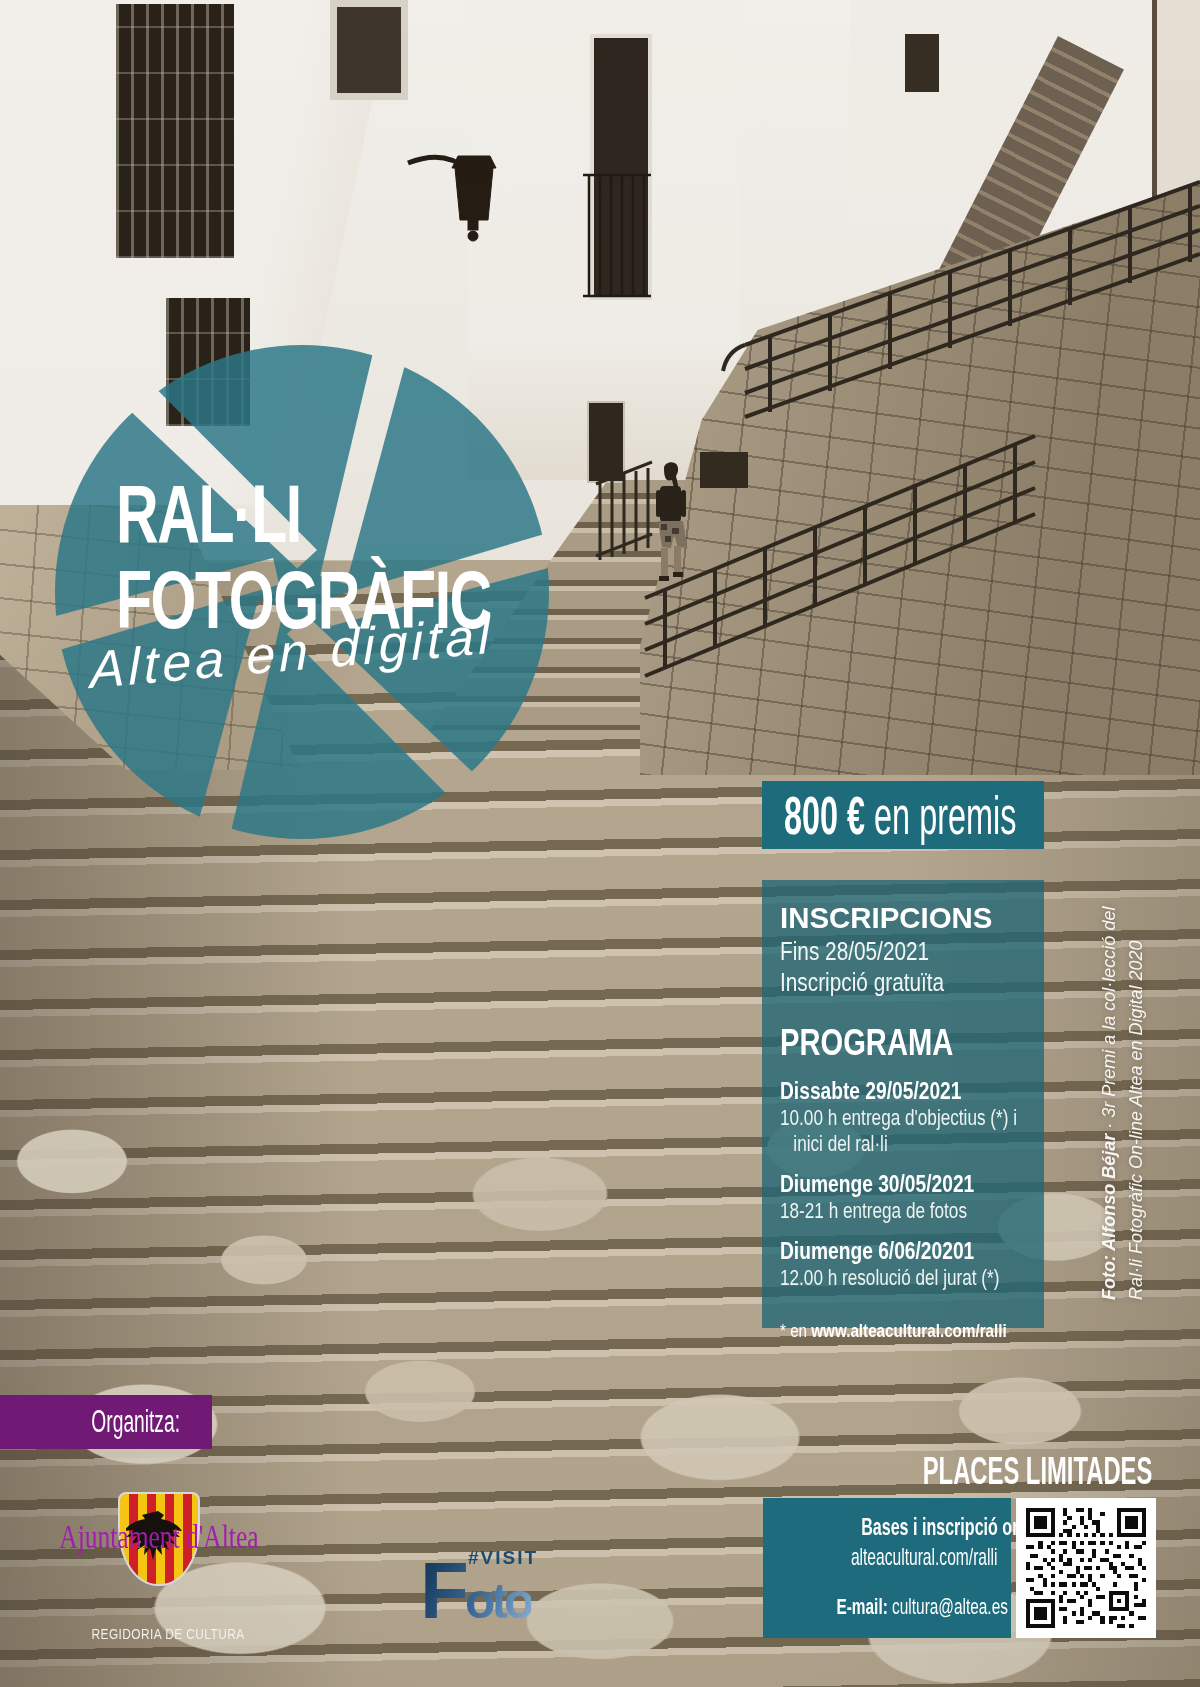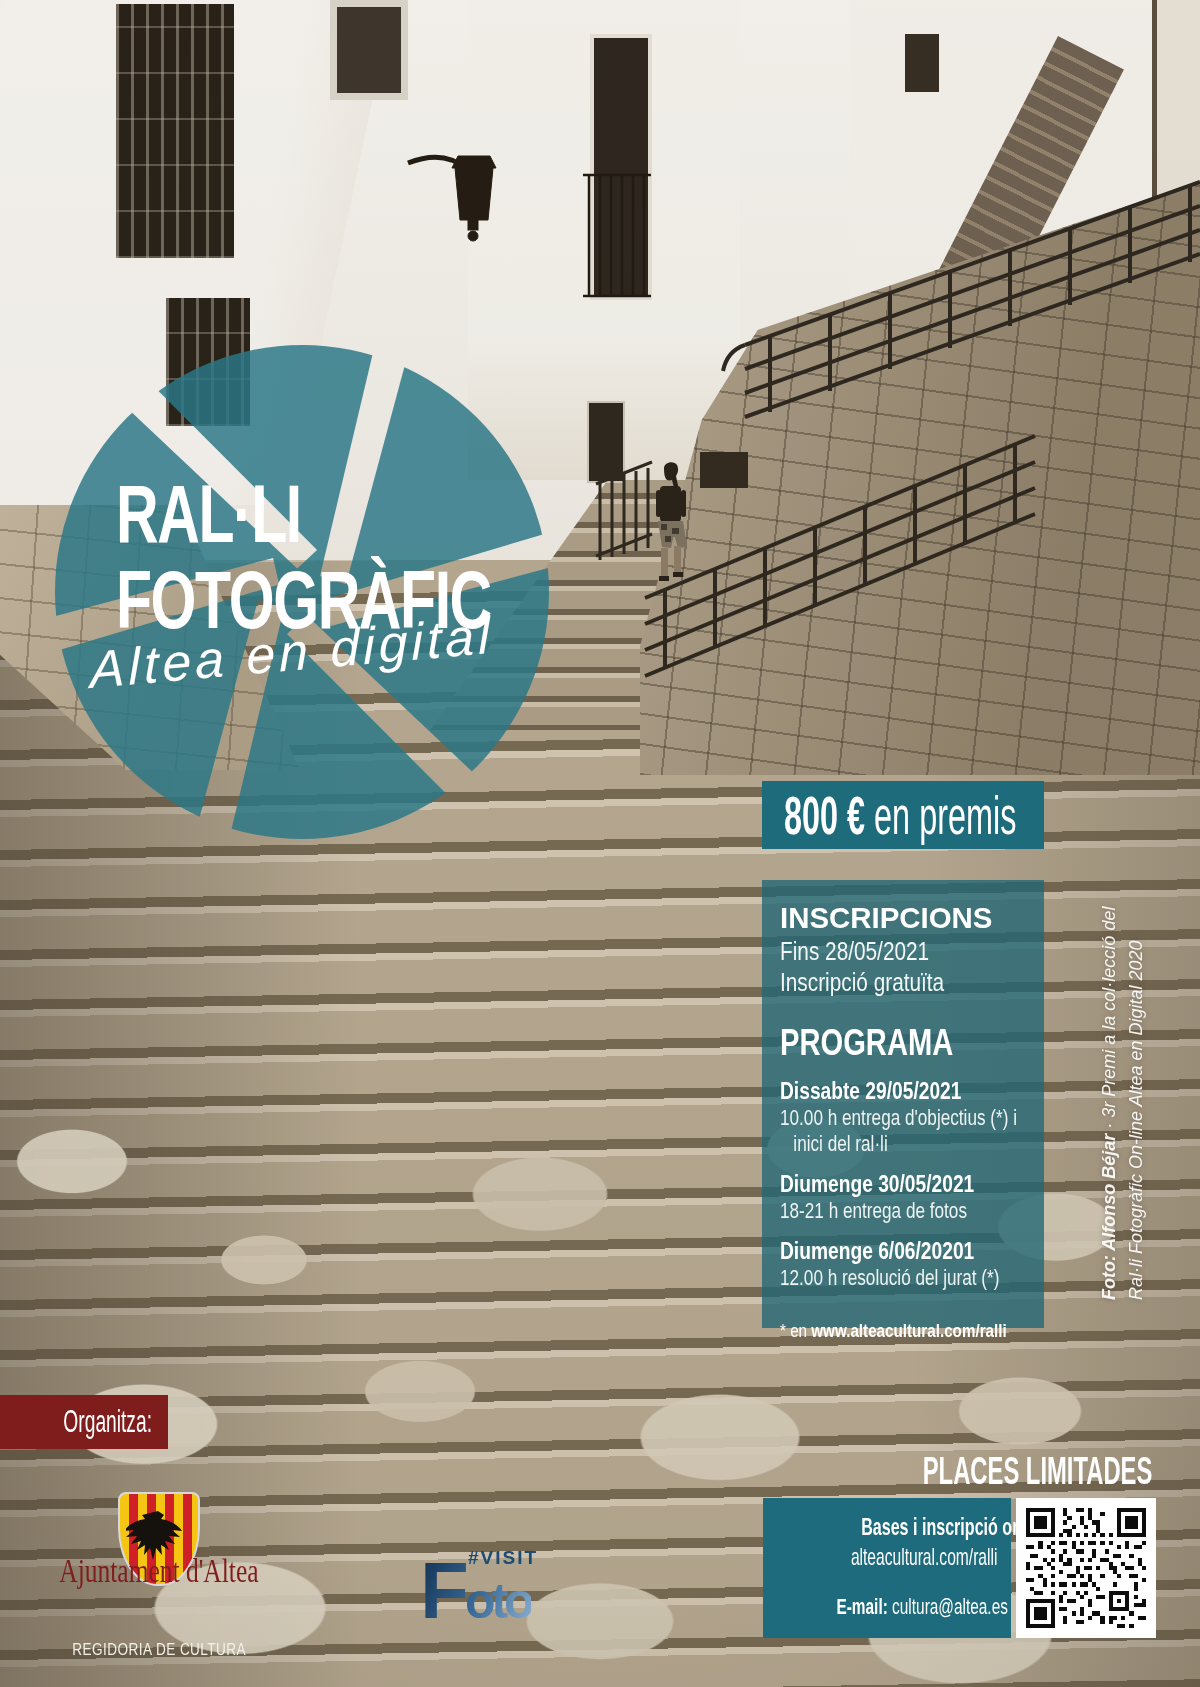--- a/index.html
+++ b/index.html
@@ -89,29 +89,29 @@
   .p-h2{font-size:36px;font-weight:bold;line-height:42px;margin-top:24px;}
   .p-day{font-size:24px;font-weight:bold;line-height:28px;margin-top:13px;}
   .p-det{font-size:22px;line-height:26px;color:#eef4f3;}
   .p-c{}
   .p-foot{font-size:19px;line-height:24px;margin-top:28px;}
   .p-foot b{font-weight:bold;}
   .credit{left:1096px;top:1300px;width:392px;transform:rotate(-90deg);transform-origin:0 0;
           font-size:18px;line-height:27px;font-style:italic;color:rgba(255,255,255,.92);
           text-shadow:0 0 5px rgba(70,62,50,.45);white-space:nowrap;}
   .credit b{font-weight:bold;}
-  .organitza-box{left:0;top:1395px;width:168px;height:54px;background:#7f1d1d;color:#fff;
-                 line-height:54px;text-align:right;padding-right:16px;box-sizing:border-box;font-size:31px;}
+  .organitza-box{left:0;top:1395px;width:212px;height:54px;background:#701a75;color:#fff;
+                 line-height:54px;text-align:right;padding-right:32px;box-sizing:border-box;font-size:31px;}
   .shield{left:118px;top:1492px;width:78px;height:90px;
           background:repeating-linear-gradient(90deg,#F6C514 0 9px,#CF2027 9px 18px);
           border:2px solid #d8d9db;border-radius:8px 8px 48% 48% / 8px 8px 62% 62%;}
   .shield svg{position:absolute;left:6px;top:14px;}
-  .aj-name{left:18px;top:1552px;width:282px;text-align:center;font-family:"Liberation Serif",serif;
-           font-size:34px;color:#7f1d1d;}
-  .aj-dep{left:18px;top:1626px;width:282px;text-align:center;font-size:16px;letter-spacing:.5px;color:#f3f1ea;margin-top:15px;}
+  .aj-name{left:18px;top:1518px;width:282px;text-align:center;font-family:"Liberation Serif",serif;
+           font-size:34px;color:#a21caf;}
+  .aj-dep{left:27px;top:1626px;width:282px;text-align:center;font-size:14px;letter-spacing:.5px;color:#f3f1ea;}
   .visit{left:420px;top:1545px;width:200px;height:90px;}
   .visit-tag{position:absolute;left:48px;top:2px;font-size:19px;font-weight:bold;color:#1d4b72;letter-spacing:2px;}
   .visit-name{position:absolute;left:0;top:0;font-size:50px;font-weight:bold;letter-spacing:-4px;
               color:#1f4a73;background:linear-gradient(115deg,#0f2e4e,#3b6b99 55%,#8fb4d6);
               -webkit-background-clip:text;background-clip:text;-webkit-text-fill-color:transparent;}
   .visit-name::first-letter{font-size:80px;}
   .places{right:48px;top:1449px;font-size:39px;font-weight:bold;color:#fff;}
   .contact-box{left:763px;top:1498px;width:248px;height:140px;background:#1D6B7C;color:#fff;
                box-sizing:border-box;padding:14px 14px 0 0;text-align:right;}
   .c-l1{font-size:24px;font-weight:bold;line-height:30px;}

